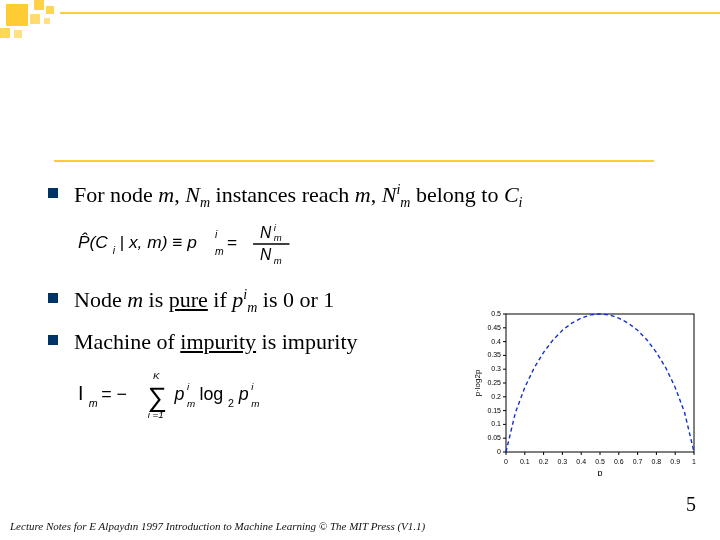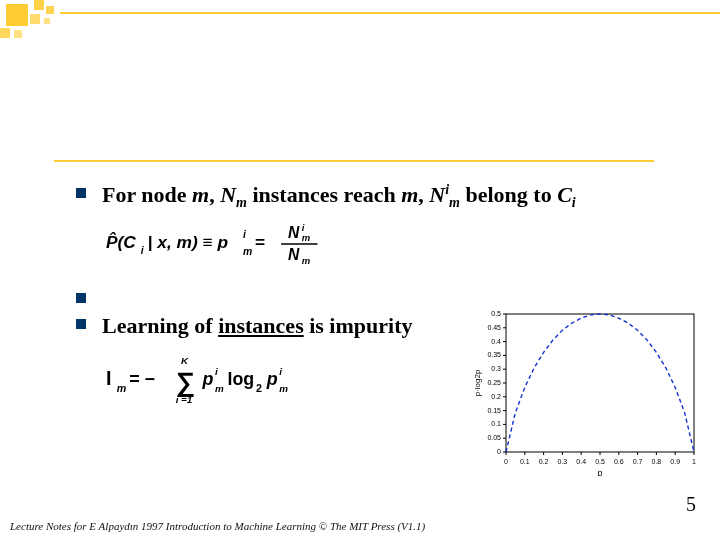--- a/index.html
+++ b/index.html
@@ -41,24 +41,23 @@
   .title-underline {
     position: absolute;
     left: 54px;
     top: 160px;
     width: 600px;
     height: 2px;
     background: #ffcc33;
   }
   .content {
     position: absolute;
-    left: 76px;
+    left: 48px;
     top: 180px;
     width: 620px;
-    font-weight: bold;
   }
   .bullet-row {
     display: flex;
     align-items: flex-start;
     margin-bottom: 8px;
   }
   .bsq {
     width: 10px;
     height: 10px;
     background: #003366;
@@ -155,26 +154,29 @@
       <text x="226" y="10" font-size="11" font-style="italic" font-family="Arial">i</text>
       <text x="226" y="22" font-size="11" font-style="italic" font-family="Arial">m</text>
       <line x1="202" y1="25" x2="244" y2="25" stroke="#000" stroke-width="1.5"></line>
       <text x="210" y="44" font-size="18" font-style="italic" font-family="Arial">N</text>
       <text x="226" y="48" font-size="11" font-style="italic" font-family="Arial">m</text>
     </svg>
   </div>
 
   <div class="bullet-row">
     <div class="bsq"></div>
+    <div class="btxt">
+      <span>Node </span><i>m</i><span> is </span><u>pure</u><span> if </span><i>p</i><i class="sup">i</i><i class="sub">m</i><span> is 0 or 1</span>
+    </div>
   </div>
 
   <div class="bullet-row">
     <div class="bsq"></div>
     <div class="btxt">
-      <span>Learning of </span><u>instances</u><span> is impurity</span>
+      <span>Machine of </span><u>impurity</u><span> is impurity</span>
     </div>
   </div>
 
   <div class="formula" style="margin-top:12px;">
     <svg class="formula2-img" viewBox="0 0 280 60" width="250" height="54">
       <text x="0" y="36" font-size="22" font-family="Arial">I</text>
       <text x="12" y="44" font-size="12" font-style="italic" font-family="Arial">m</text>
       <text x="26" y="36" font-size="20" font-family="Arial"> = −</text>
 
       <text x="78" y="42" font-size="30" font-family="Arial">∑</text>

